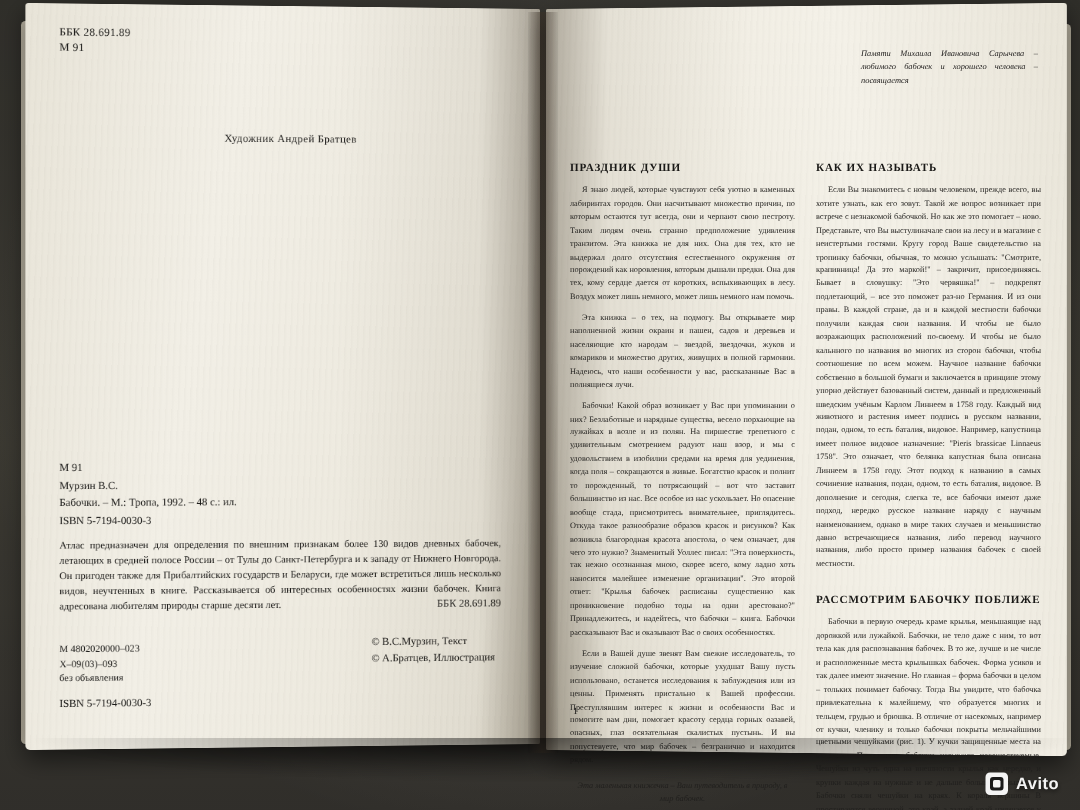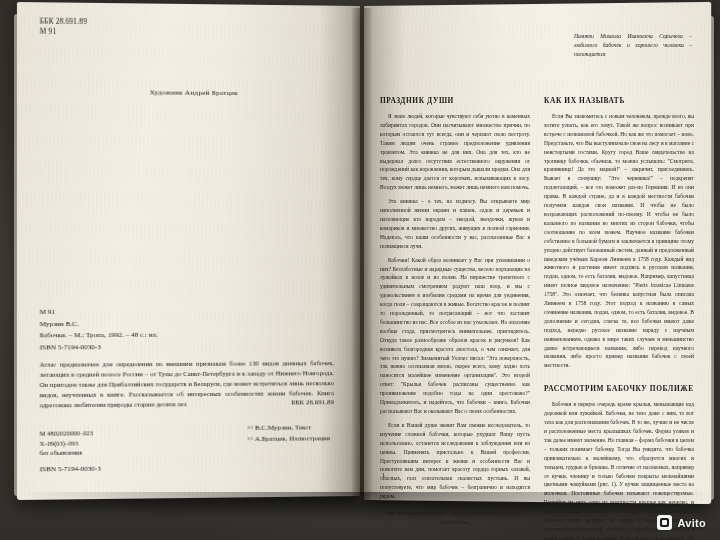--- a/index.html
+++ b/index.html
@@ -198,21 +198,21 @@
     top: 86px;
     width: 314px;
     display: flex;
     gap: 14px;
   }
   .col { width: 150px; }
   .sec-title {
     font-size: 7.4px;
     font-weight: bold;
     letter-spacing: 0.6px;
-    margin: 4px 0 7px 0;
+    margin: 15px 0 7px 0;
     text-transform: uppercase;
   }
   .sec-title.second { margin-top: 14px; }
   .para {
     font-size: 5.5px;
     line-height: 1.62;
     text-align: justify;
     margin: 0 0 5px 0;
     text-indent: 8px;
     color: #201f1d;

